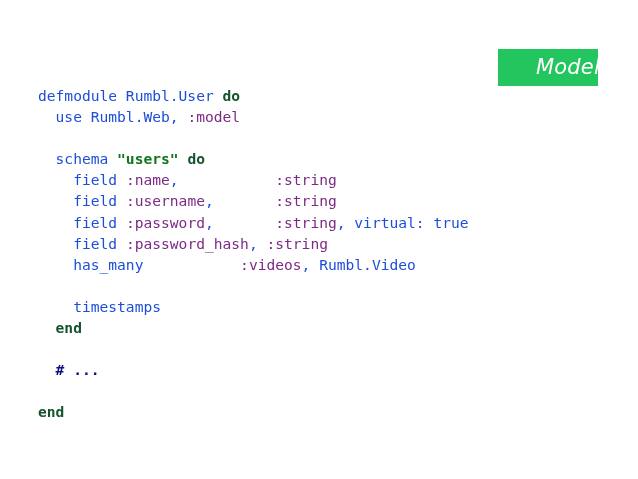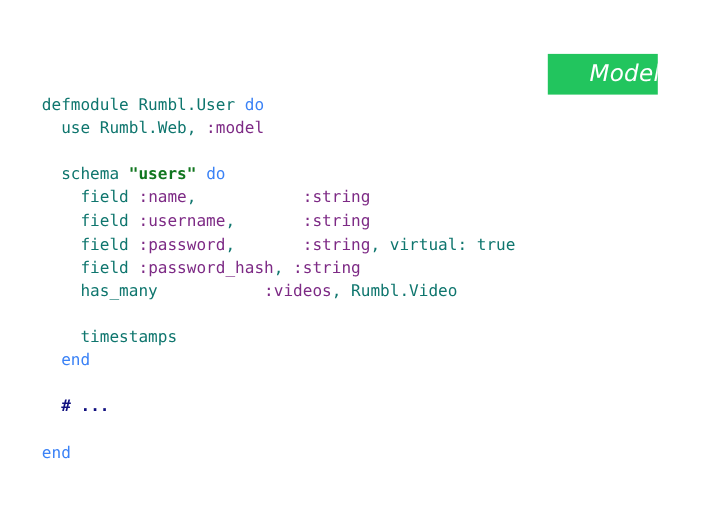--- a/index.html
+++ b/index.html
@@ -54,22 +54,22 @@
   }
   #code-block .line {
     white-space: pre;
     height: 21.1px;
   }
   #code-block .line.blank {
     height: 21.1px;
   }
 
   
-  .t-plain   { color: #0f766e; }
-  .t-keyword { color: #3b82f6; font-weight: normal; }
+  .t-plain   { color: #1d4ed8; }
+  .t-keyword { color: #14532d; font-weight: bold; }
   .t-atom    { color: #7d2a85; font-weight: normal; }
   .t-string  { color: #11761f; font-weight: bold; }
   .t-comment { color: #101080; font-weight: bold; }
 </style>
 </head>
 <body>
 
 <div id="slide">
 
   <div id="model-badge">

